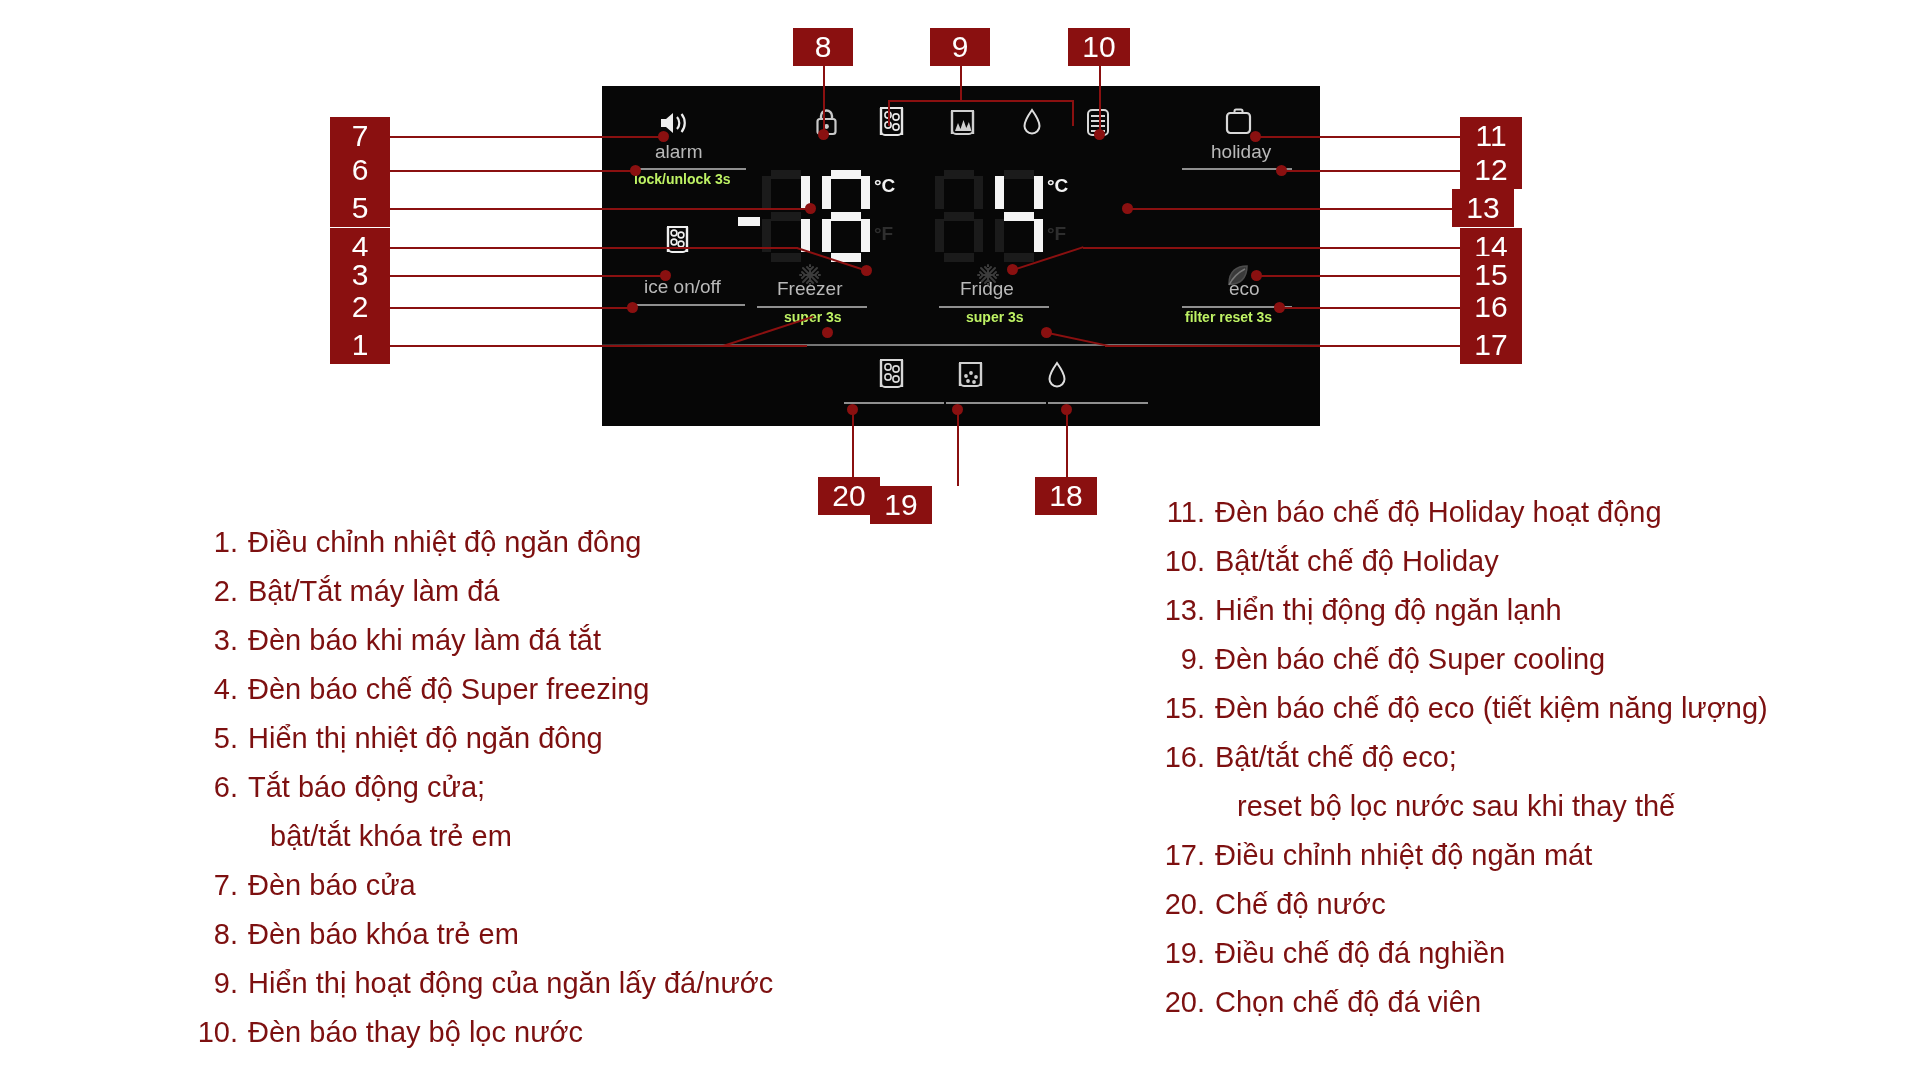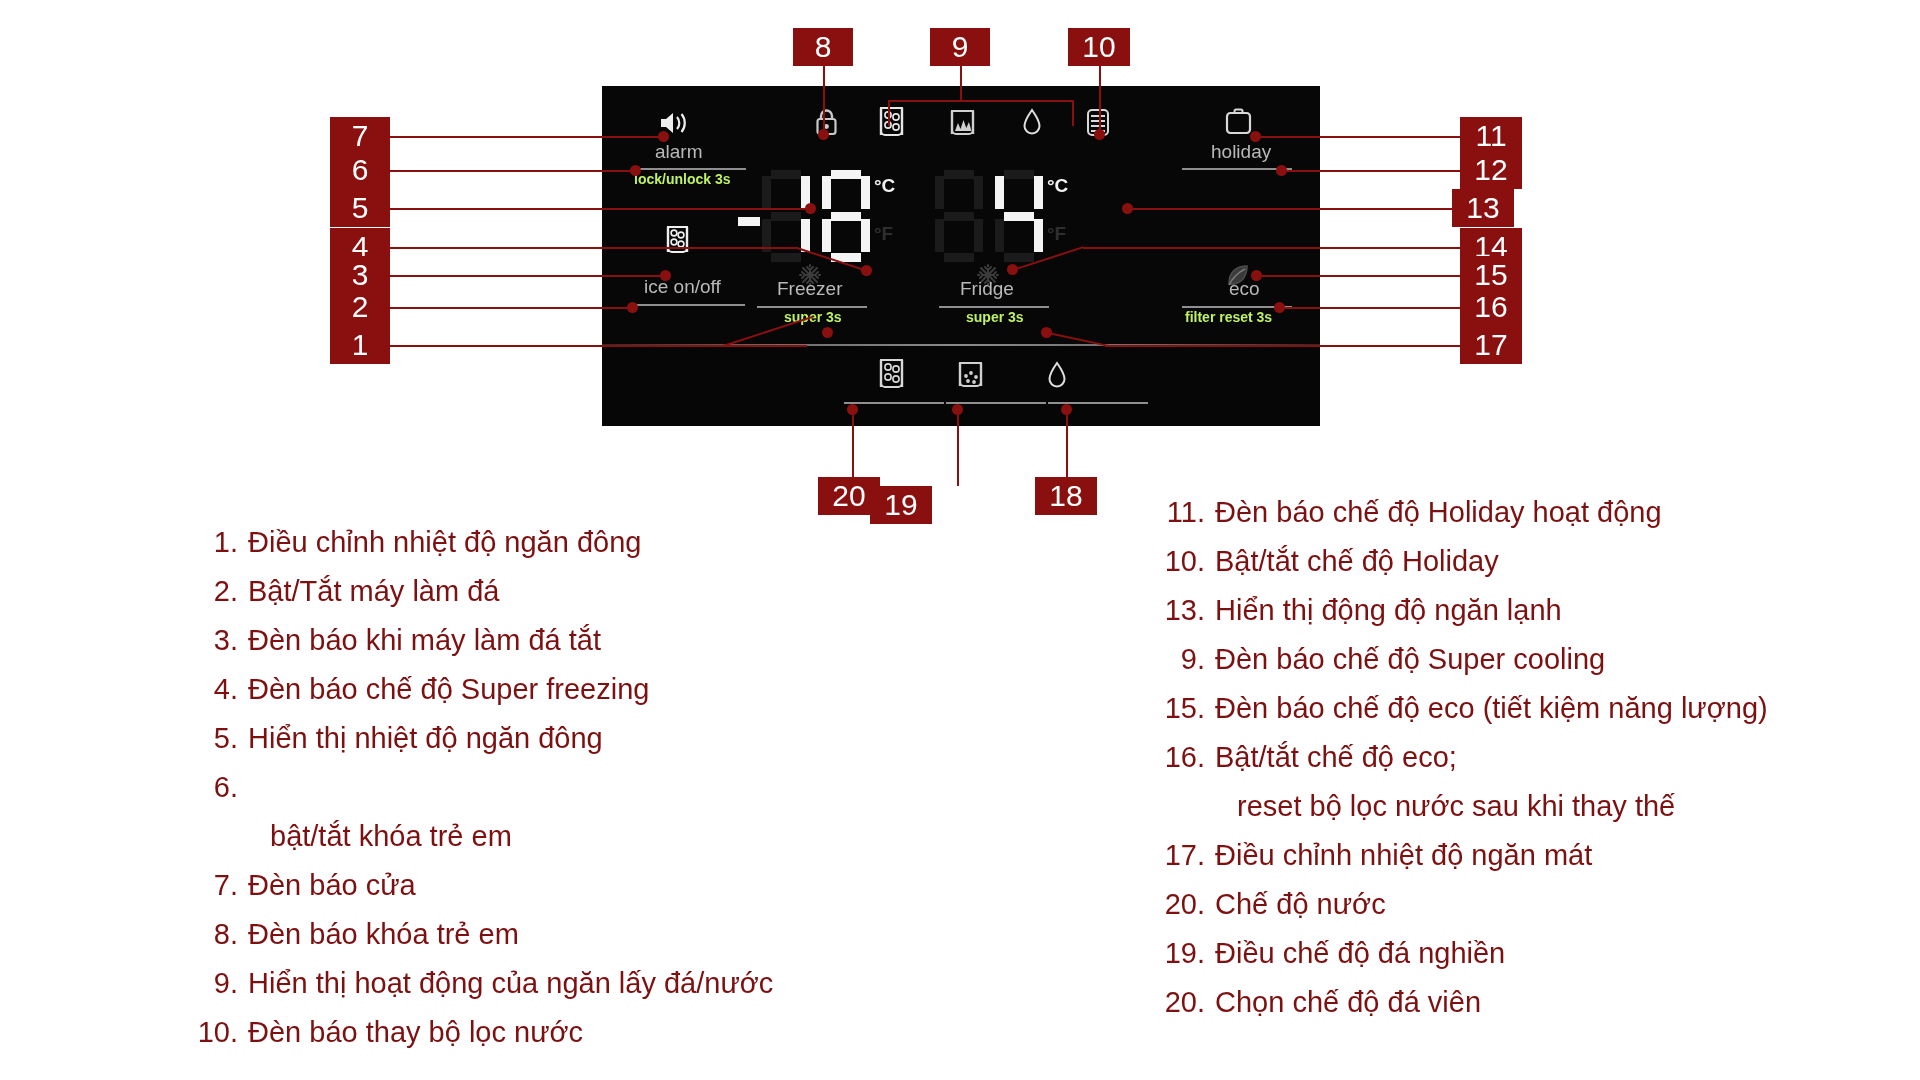--- a/index.html
+++ b/index.html
@@ -422,20 +422,21 @@
     <div class="li">
       <span class="num">4.</span>
       <span class="txt">Đèn báo chế độ Super freezing</span>
     </div>
     <div class="li">
       <span class="num">5.</span>
       <span class="txt">Hiển thị nhiệt độ ngăn đông</span>
     </div>
     <div class="li">
       <span class="num">6.</span>
+      <span class="txt">Tắt báo động cửa;</span>
     </div>
     <div class="li cont">
       <span class="num"></span>
       <span class="txt">bật/tắt khóa trẻ em</span>
     </div>
     <div class="li">
       <span class="num">7.</span>
       <span class="txt">Đèn báo cửa</span>
     </div>
     <div class="li">

